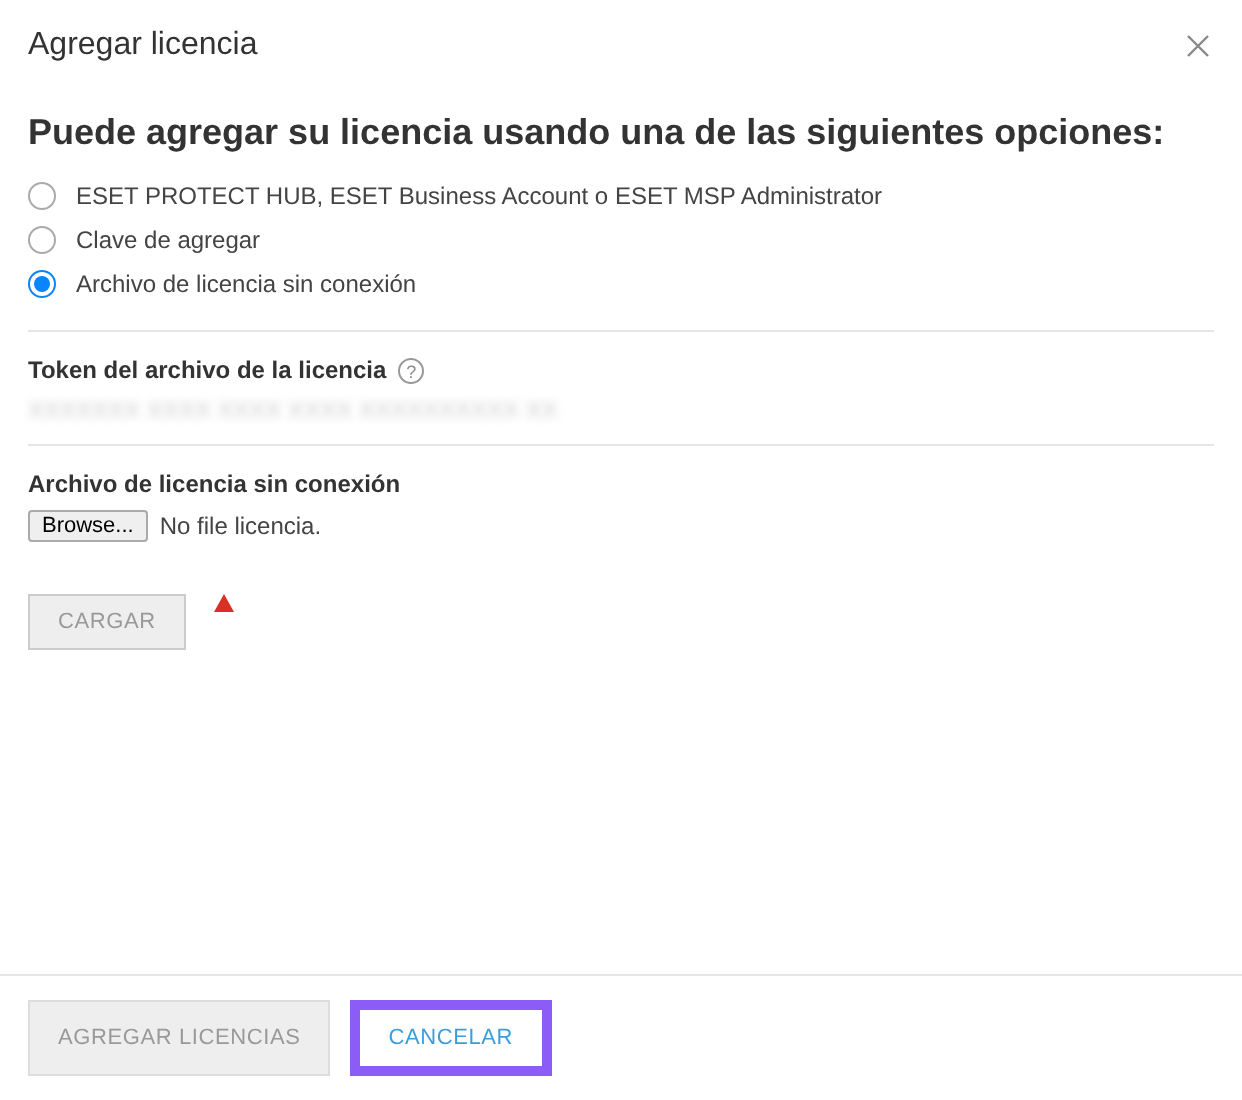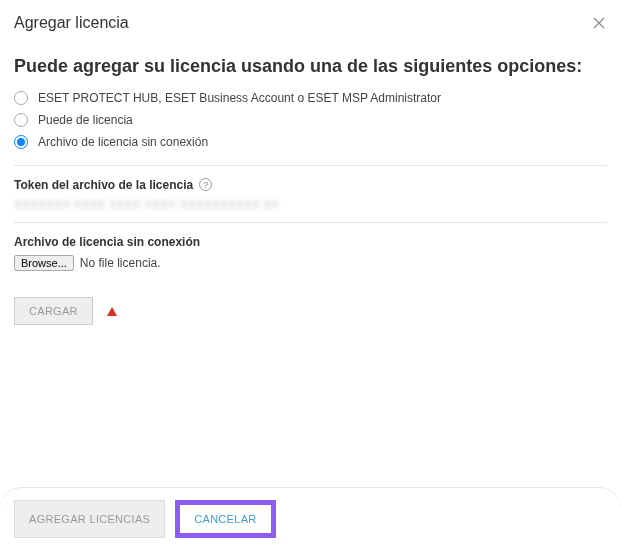--- a/index.html
+++ b/index.html
@@ -97,21 +97,21 @@
     .divider {
       border: none;
       border-top: 1px solid #e5e5e5;
       margin: 4px 0 12px 0;
     }
     .section-label {
       font-size: 12px;
       font-weight: 700;
       color: #333;
       display: flex;
-      align-items: flex-start;
+      align-items: flex-end;
       gap: 6px;
       margin-bottom: 6px;
     }
     .help-icon {
       width: 13px;
       height: 13px;
       border: 1px solid #999;
       border-radius: 50%;
       display: inline-flex;
       align-items: center;
@@ -145,21 +145,20 @@
       border: 1px solid #aaa;
       border-radius: 2px;
       cursor: pointer;
     }
     .no-file {
       font-size: 12px;
       color: #444;
     }
     .upload-row {
       display: flex;
-      align-items: center;
       gap: 14px;
     }
     .btn {
       font-family: inherit;
       font-size: 11px;
       letter-spacing: 0.3px;
       padding: 7px 14px;
       border: 1px solid #ccc;
       background: #eee;
       color: #888;
@@ -177,21 +176,20 @@
       border-left: 5px solid transparent;
       border-right: 5px solid transparent;
       border-bottom: 9px solid #d93025;
       position: relative;
     }
     .footer {
       border-top: 1px solid #e5e5e5;
       padding: 12px 14px;
       display: flex;
       gap: 10px;
-      border-radius: 22px;
     }
     .footer .btn-primary-disabled {
       font-family: inherit;
       font-size: 11px;
       letter-spacing: 0.3px;
       padding: 8px 14px;
       border: 1px solid #ddd;
       background: #eee;
       color: #999;
       text-transform: uppercase;
@@ -227,21 +225,21 @@
 
     <div class="intro">Puede agregar su licencia usando una de las siguientes opciones:</div>
 
     <div class="radio-group">
       <div class="radio-item">
         <div class="radio-circle"></div>
         <div class="radio-label">ESET PROTECT HUB, ESET Business Account o ESET MSP Administrator</div>
       </div>
       <div class="radio-item">
         <div class="radio-circle"></div>
-        <div class="radio-label">Puede de licencia</div>
+        <div class="radio-label">Clave de agregar</div>
       </div>
       <div class="radio-item">
         <div class="radio-circle selected"></div>
         <div class="radio-label">Archivo de licencia sin conexión</div>
       </div>
     </div>
 
     <hr class="divider">
 
     <div class="section-label">

